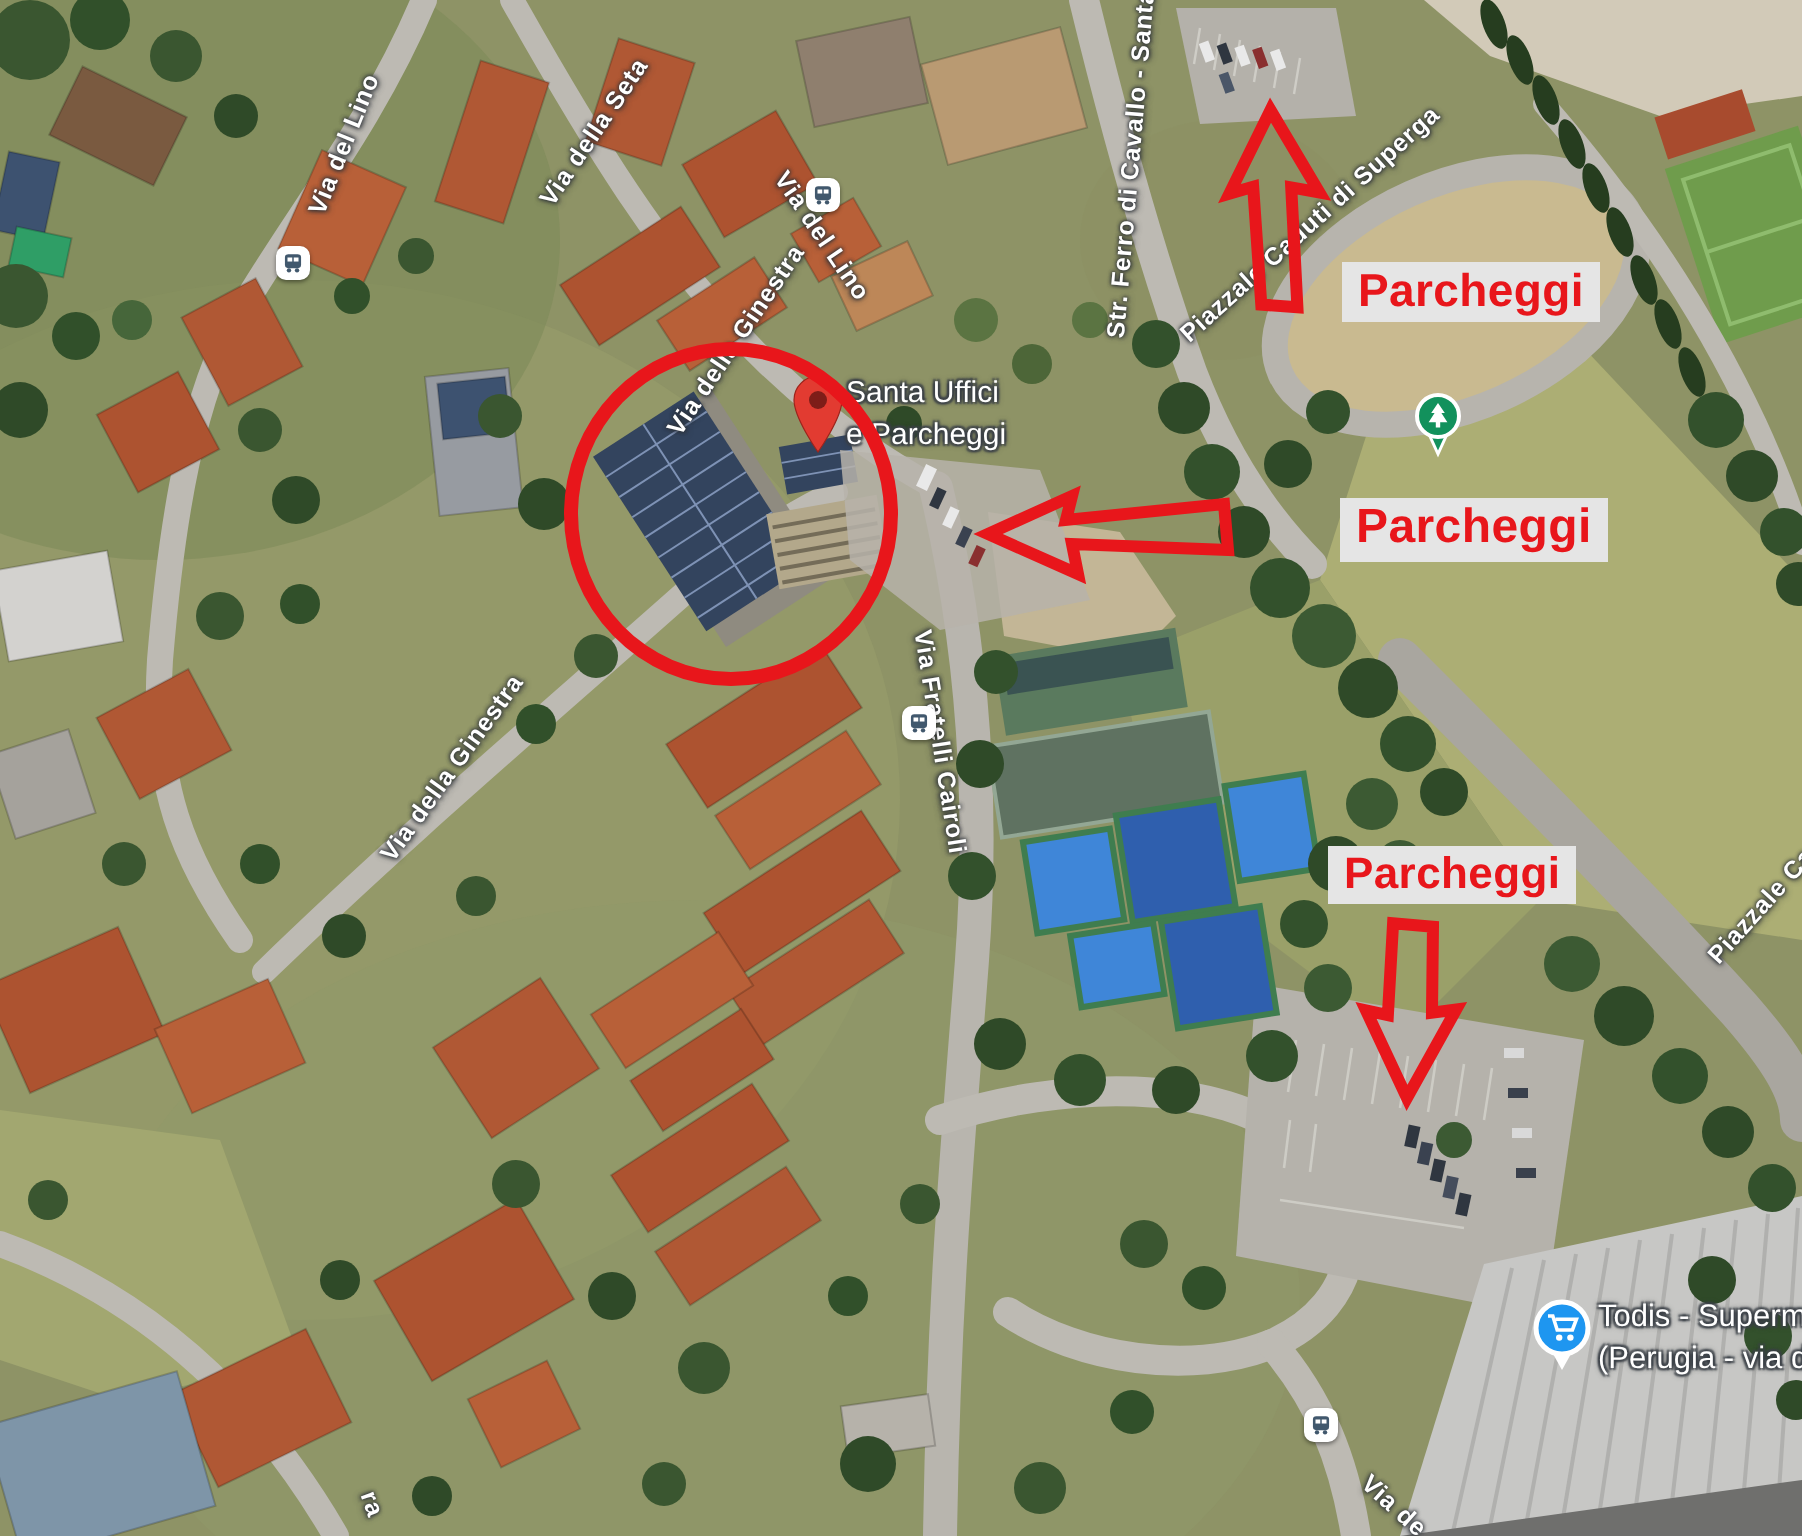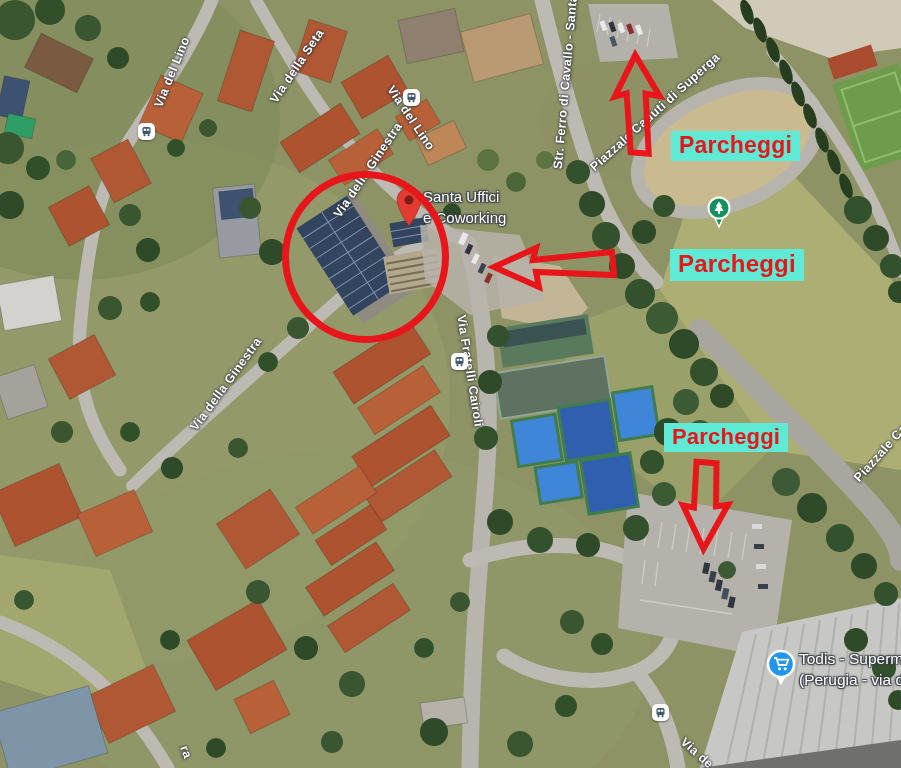--- a/index.html
+++ b/index.html
@@ -26,21 +26,21 @@
   .bus-stop{position:absolute;width:17px;height:17px;margin:-8.5px 0 0 -8.5px;background:#fff;
     border-radius:5px;box-shadow:0 1px 2px rgba(0,0,0,.45);display:flex;align-items:center;justify-content:center;}
 
   .annot-circle{position:absolute;left:282px;top:171px;width:167px;height:172px;box-sizing:border-box;
     border:7px solid var(--annot,#e8161b);border-radius:50%;}
   .annot-arrow{position:absolute;}
   #arrow-up{left:608px;top:46px;transform:rotate(-2deg);}
   #arrow-left{left:486px;top:240px;}
   #arrow-down{left:674px;top:452px;transform:rotate(2deg);}
 
-  .parcheggi{position:absolute;background:#5eead4;color:var(--annot,#e8161b);font-weight:700;
+  .parcheggi{position:absolute;background:#e5e5e5;color:var(--annot,#e8161b);font-weight:700;
     padding:1px 8px 3px 8px;letter-spacing:.2px;line-height:1.15;}
 </style>
 </head>
 <body>
 
 <div class="stage">
 
   <svg class="map-art" width="901" height="768" viewBox="0 0 901 768">
     <rect width="901" height="768" fill="#8e9366"></rect>
     <ellipse cx="150" cy="400" rx="300" ry="260" fill="#99a06c" opacity=".5"></ellipse>
@@ -345,21 +345,21 @@
     </svg>
   </div>
     </div>
 
   <svg class="pin" id="campus-pin" width="26" height="40" viewBox="0 0 26 40">
     <path d="M13,1 C19.6,1 25,6.4 25,13 C25,22 13,39 13,39 C13,39 1,22 1,13 C1,6.4 6.4,1 13,1 Z" style="fill:var(--pin-red,#e23b31)" stroke="#9c241c" stroke-width=".6"></path>
     <circle cx="13" cy="13" r="4.5" style="fill:var(--pin-dark,#7e1d18)"></circle>
   </svg>
   <div class="poi-label" id="campus-label">
     <span>Santa Uffici</span>
-    <span>e Coworking</span>
+    <span>e Parcheggi</span>
   </div>
 
   <svg class="pin" id="park-pin" width="26" height="34" viewBox="0 0 26 34">
     <polygon points="8,20 18,20 13,31" style="fill:var(--park-green,#12915c)" stroke="#ffffff" stroke-width="1.5"></polygon>
     <circle cx="13" cy="12" r="10.5" style="fill:var(--park-green,#12915c)" stroke="#ffffff" stroke-width="2"></circle>
     <path d="M13 5.5 l-3.4 5 h1.7 l-3 4.6 h3.6 v2.7 h2.2 v-2.7 h3.6 l-3-4.6 h1.7 Z" fill="#ffffff"></path>
   </svg>
 
   <svg class="pin" id="todis-pin" width="34" height="42" viewBox="0 0 34 42">
     <polygon points="12,28 22,28 17,37" fill="#ffffff"></polygon>

